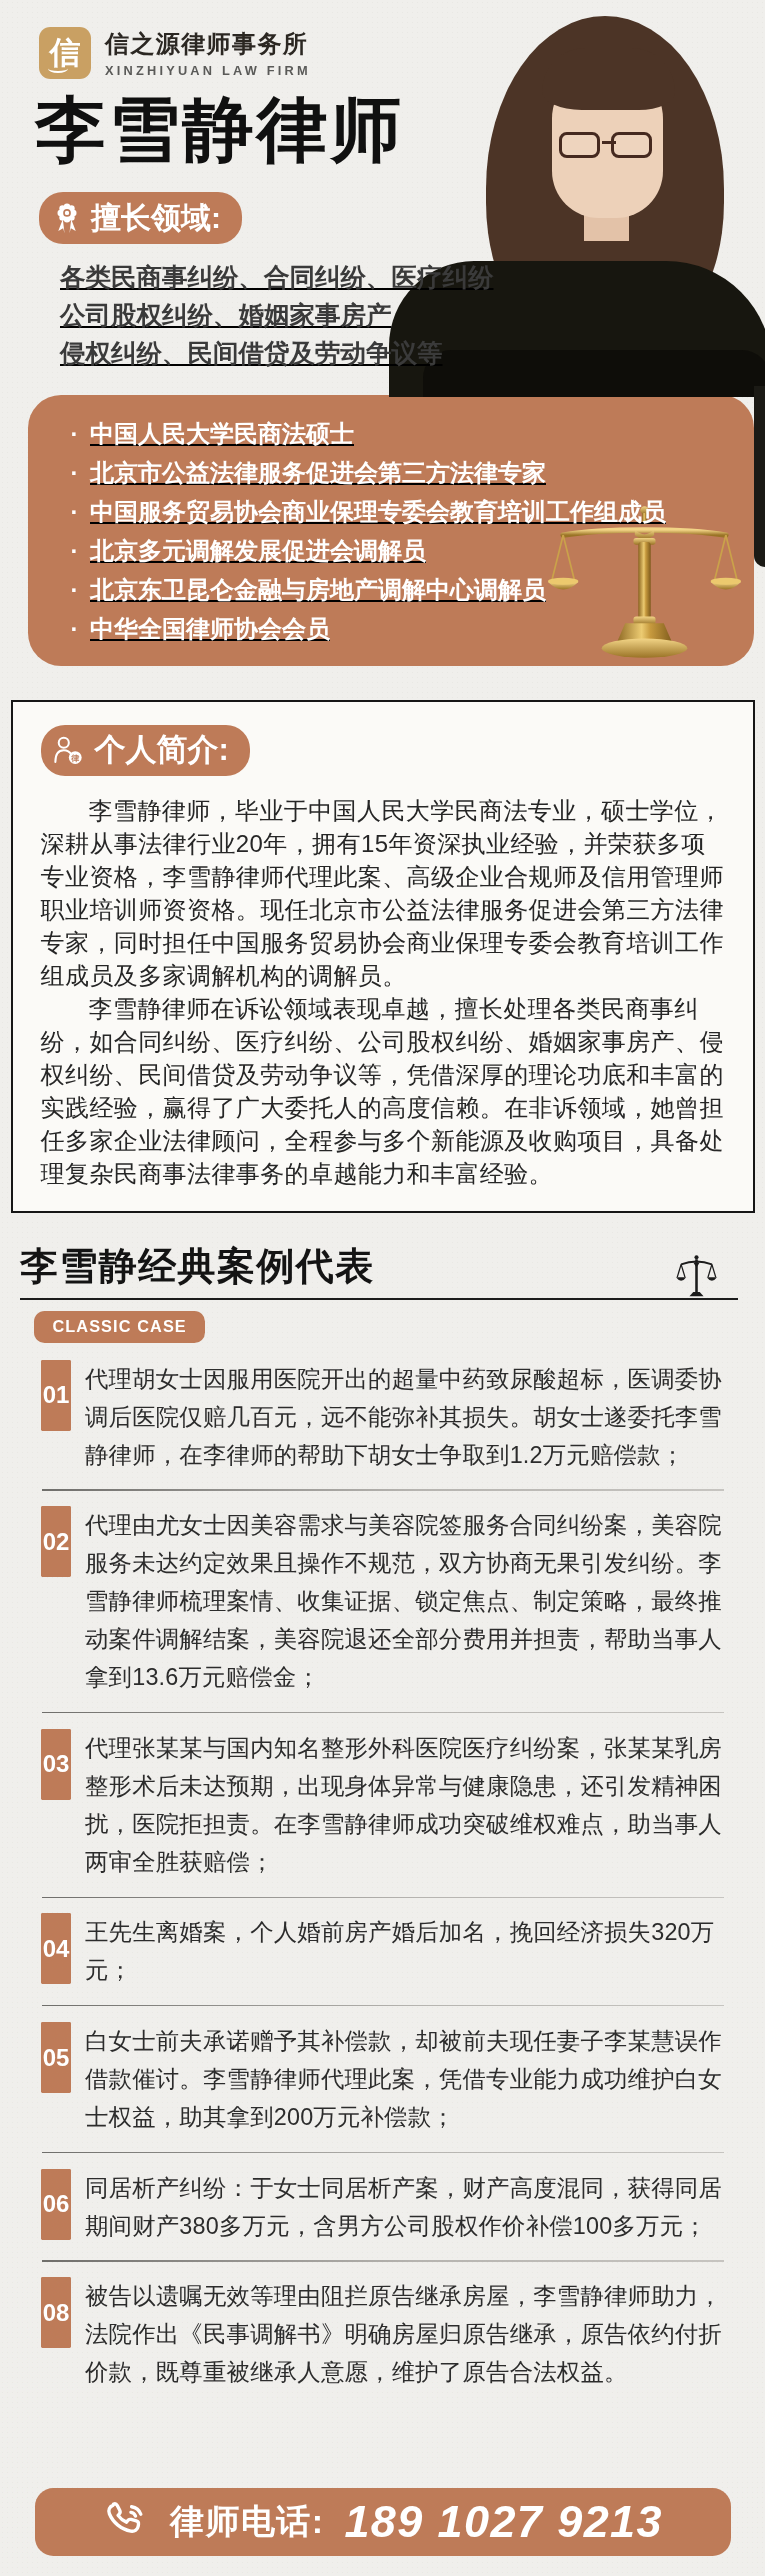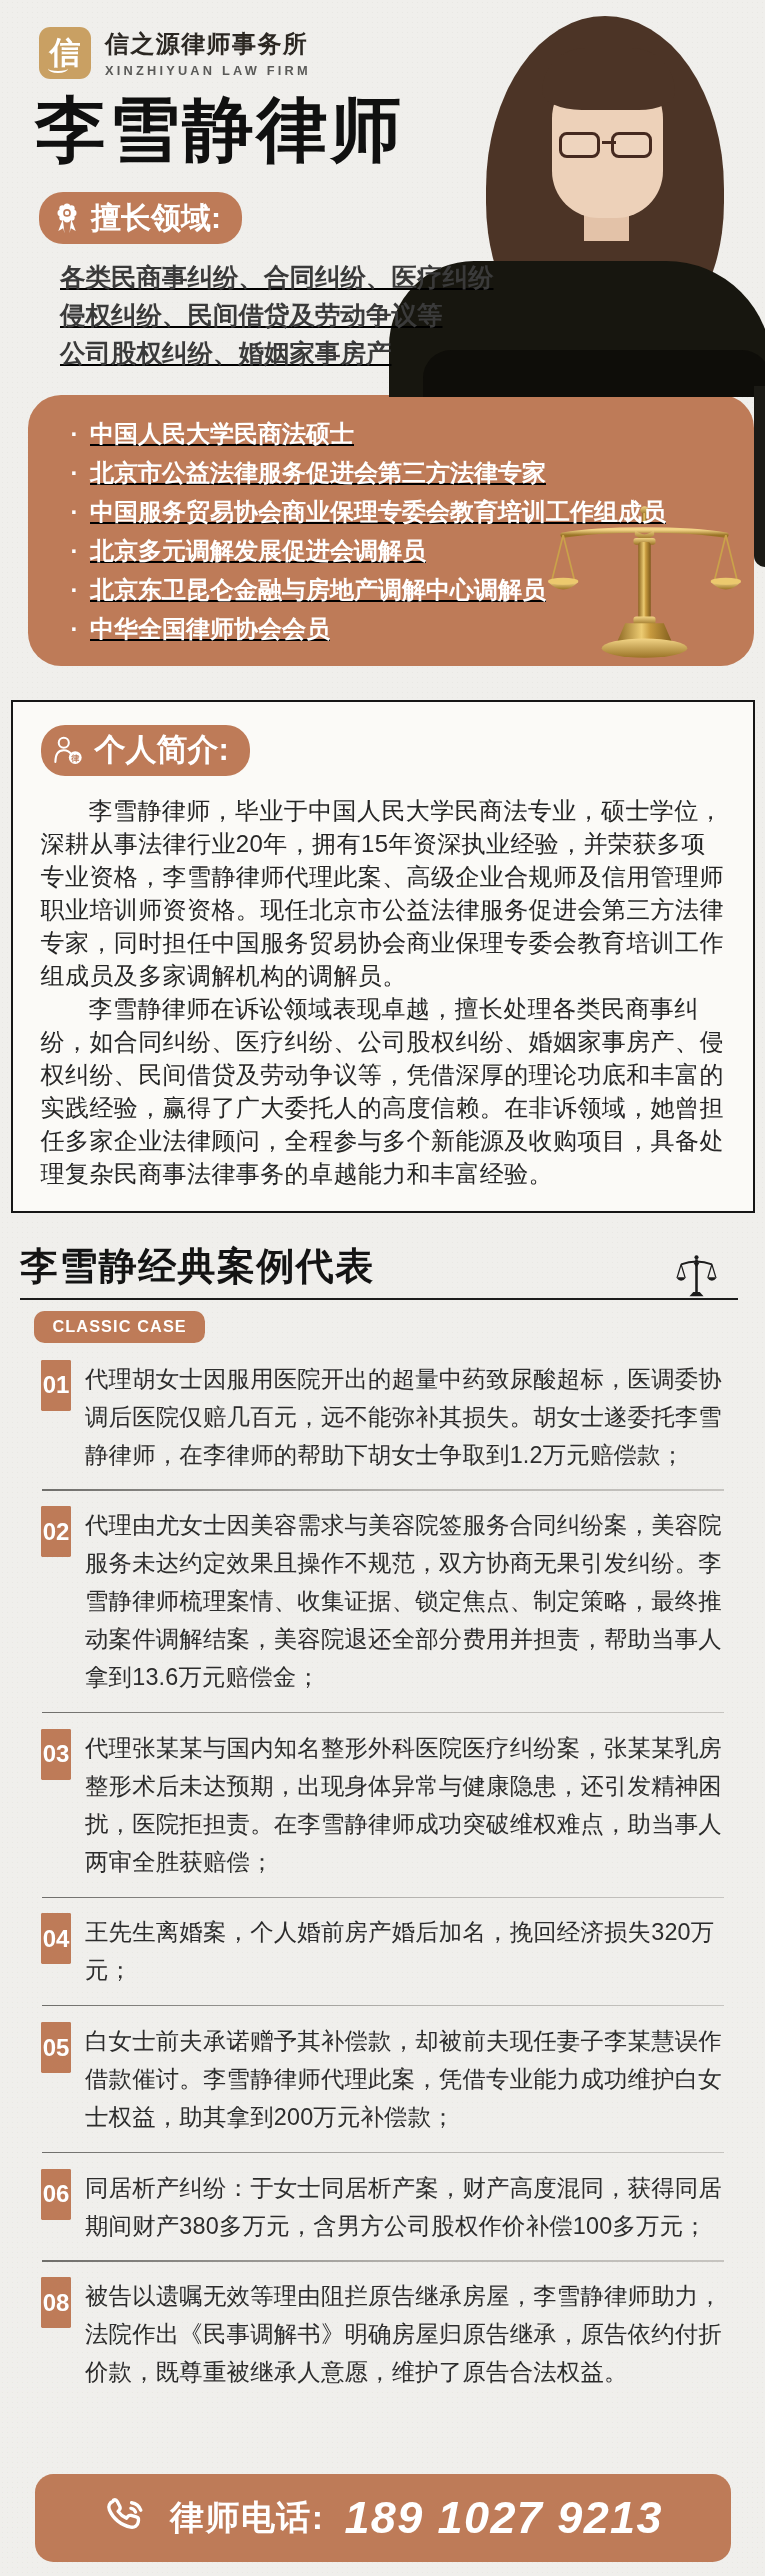--- a/index.html
+++ b/index.html
@@ -65,26 +65,26 @@
   .profile-box p + p { margin-top:0; }
   
   .cases-header { margin:28px 28px 0 20px; border-bottom:2.1px solid #1c1c1c;
     padding-bottom:5.7px; position:relative; }
   .cases-title { font-size:38px; font-weight:700; color:#141414; letter-spacing:1.4px; }
   .scales-icon { position:absolute; right:21px; bottom:-1.4px; }
   .classic-tag { display:inline-block; margin:11.3px 0 0 34px; background:#be7b58; color:#fff;
     font-size:16.3px; font-weight:700; letter-spacing:1.1px; padding:6.4px 18.4px; border-radius:10.6px; }
   .cases { margin:17px 41px 0 41px; }
   .case { display:flex; gap:14px; align-items:flex-start; }
-  .case-num { flex:0 0 30px; height:51px; background:#be7b58; color:#fff; font-size:24px;
+  .case-num { flex:0 0 30px; height:71px; background:#be7b58; color:#fff; font-size:24px;
     font-weight:700; display:flex; align-items:center; justify-content:center; border-radius:1.4px; }
   .case-text { font-size:23.4px; line-height:38px; color:#2c2c2c; font-weight:500; letter-spacing:0.2px; }
   .case-divider { height:1.4px; margin:15.6px 1.4px; background:linear-gradient(to right,#6f6e6b,#b6b4b0 55%,#c6c4c0); }
   
-  .phone-bar { position:absolute; left:35px; right:35px; bottom:14px; height:88px; background:#be7b58;
+  .phone-bar { position:absolute; left:35px; right:35px; bottom:20px; height:68px; background:#be7b58;
     border-radius:18.4px; display:flex; align-items:center; justify-content:center; gap:20px; color:#fff; z-index:5; cursor:pointer; }
   .phone-label { font-size:34px; font-weight:800; letter-spacing:1.4px; }
   .phone-number { font-size:45px; font-weight:900; font-style:italic; letter-spacing:1.4px; }
 </style>
 </head>
 <body>
 
 <div class="page">
 
   
@@ -134,22 +134,22 @@
         <path d="M26 24 L32.5 41 L25.5 37 L23.5 44 Z"></path>
       </g>
       <circle cx="20" cy="15" r="4.3" fill="none" stroke="#be7b58" stroke-width="2.4"></circle>
     </svg>
     <span>擅长领域:</span>
   </div>
 
   
   <div class="expertise">
     <div>各类民商事纠纷、合同纠纷、医疗纠纷</div>
+    <div>公司股权纠纷、婚姻家事房产</div>
     <div>侵权纠纷、民间借贷及劳动争议等</div>
-    <div>公司股权纠纷、婚姻家事房产</div>
   </div>
 
   
   <div class="cred-box">
     <svg class="gold-scales" width="193" height="166" viewBox="0 0 280 240">
       <defs>
         <linearGradient id="gg1" x1="0" y1="0" x2="1" y2="0">
           <stop offset="0" stop-color="#8a6420"></stop>
             <stop offset="0.45" stop-color="#eccb72"></stop>
           <stop offset="0.6" stop-color="#c79a3e"></stop>

